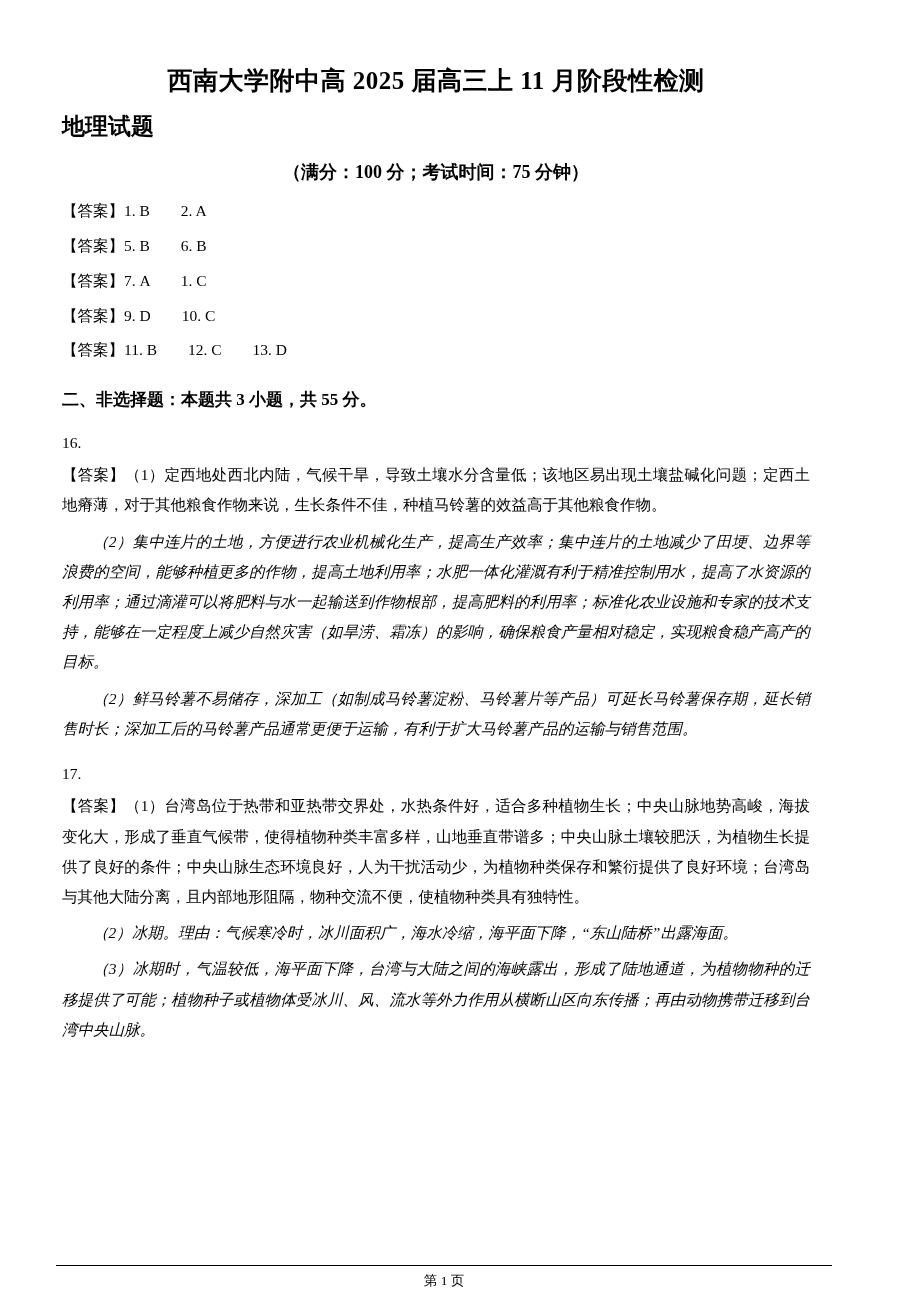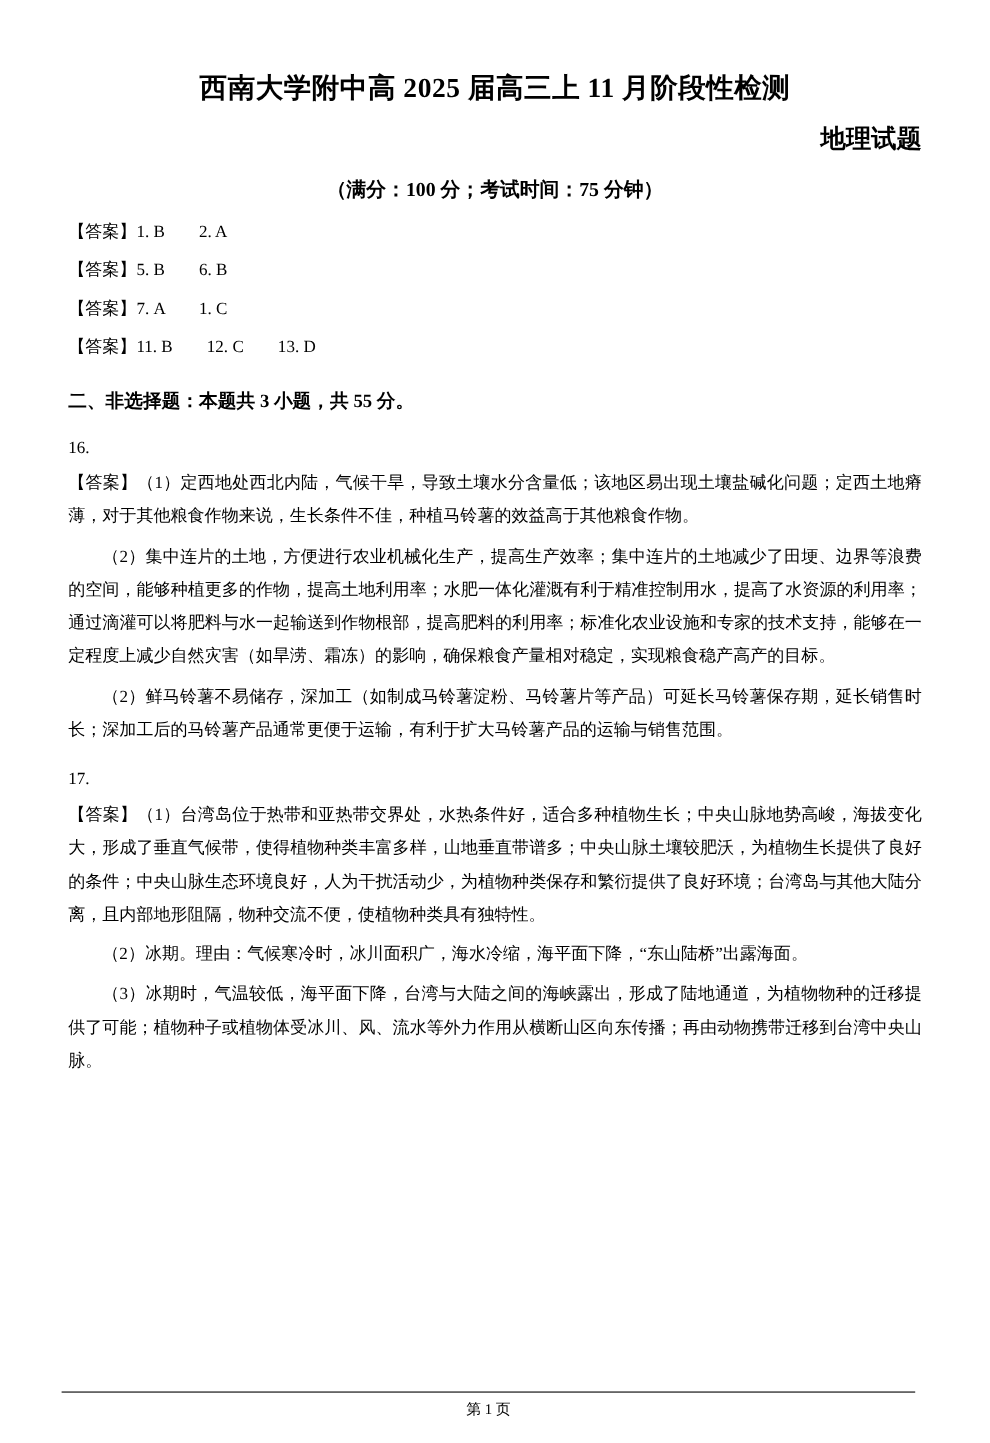--- a/index.html
+++ b/index.html
@@ -12,33 +12,33 @@
     height: 1312px;
     font-family: "Liberation Serif", "DejaVu Serif", serif;
     color: #000000;
     position: relative;
     overflow: hidden;
   }
   .page {
     width: 900px;
     height: 1312px;
     box-sizing: border-box;
-    padding: 56px 62px 0 62px;
+    padding: 56px 90px 0 62px;
     position: relative;
   }
   .doc-title {
     text-align: center;
     font-size: 25px;
     font-weight: bold;
     letter-spacing: 0.5px;
     line-height: 1.5;
     margin: 6px 0 0 0;
   }
   .doc-subtitle {
-    text-align: right;
+    text-align: left;
     font-size: 23px;
     font-weight: bold;
     line-height: 1.5;
     margin: 10px 0 0 0;
   }
   .doc-info {
     text-align: center;
     font-size: 18px;
     font-weight: bold;
     line-height: 1.6;
@@ -66,20 +66,21 @@
   }
   .para {
     font-size: 15.5px;
     line-height: 1.95;
     margin: 6px 0 0 0;
     text-align: justify;
     text-justify: inter-ideograph;
   }
   .para.indent {
     text-indent: 2em;
+    font-style: italic;
   }
   .para.hang {
     text-indent: 0;
   }
   .footer {
     position: absolute;
     left: 0;
     right: 12px;
     bottom: 22px;
     text-align: center;
@@ -97,20 +98,21 @@
 
 <div class="page">
 
   <h1 class="doc-title">西南大学附中高 2025 届高三上 11 月阶段性检测</h1>
   <h2 class="doc-subtitle">地理试题</h2>
   <div class="doc-info">（满分：100 分；考试时间：75 分钟）</div>
 
   <div class="ans-line"><span class="ans-tag">【答案】</span><span>1. B　　2. A</span></div>
   <div class="ans-line"><span class="ans-tag">【答案】</span><span>5. B　　6. B</span></div>
   <div class="ans-line"><span class="ans-tag">【答案】</span><span>7. A　　1. C</span></div>
+  <div class="ans-line"><span class="ans-tag">【答案】</span><span>9. D　　10. C</span></div>
   <div class="ans-line"><span class="ans-tag">【答案】</span><span>11. B　　12. C　　13. D</span></div>
 
   <div class="section-head">二、非选择题：本题共 3 小题，共 55 分。</div>
 
   <div class="q-num">16.</div>
   <p class="para hang">【答案】（1）定西地处西北内陆，气候干旱，导致土壤水分含量低；该地区易出现土壤盐碱化问题；定西土地瘠薄，对于其他粮食作物来说，生长条件不佳，种植马铃薯的效益高于其他粮食作物。</p>
   <p class="para indent">（2）集中连片的土地，方便进行农业机械化生产，提高生产效率；集中连片的土地减少了田埂、边界等浪费的空间，能够种植更多的作物，提高土地利用率；水肥一体化灌溉有利于精准控制用水，提高了水资源的利用率；通过滴灌可以将肥料与水一起输送到作物根部，提高肥料的利用率；标准化农业设施和专家的技术支持，能够在一定程度上减少自然灾害（如旱涝、霜冻）的影响，确保粮食产量相对稳定，实现粮食稳产高产的目标。</p>
   <p class="para indent">（2）鲜马铃薯不易储存，深加工（如制成马铃薯淀粉、马铃薯片等产品）可延长马铃薯保存期，延长销售时长；深加工后的马铃薯产品通常更便于运输，有利于扩大马铃薯产品的运输与销售范围。</p>
 
   <div class="q-num">17.</div>

